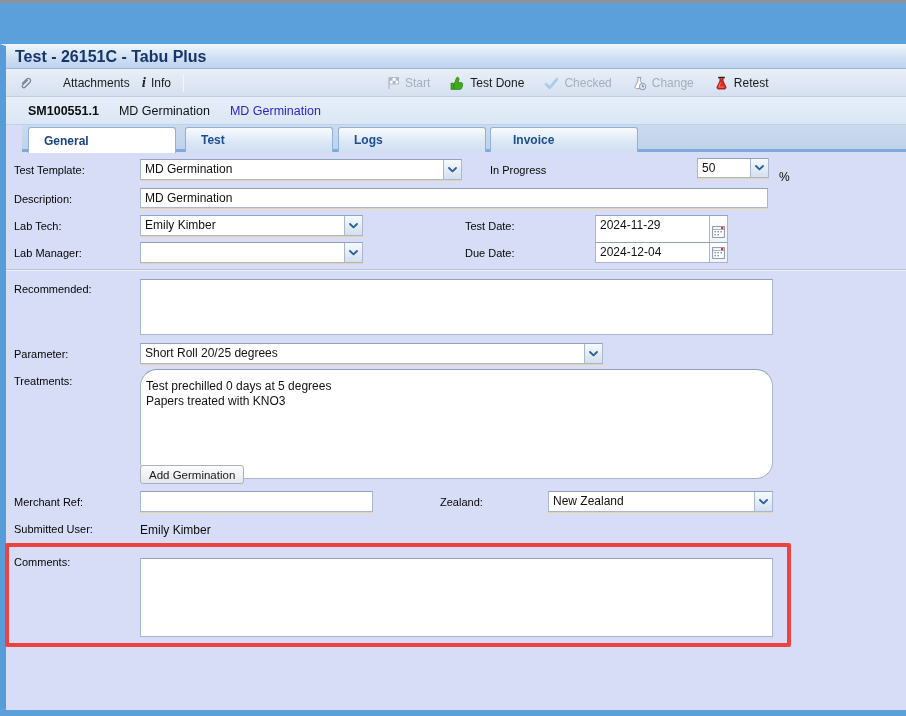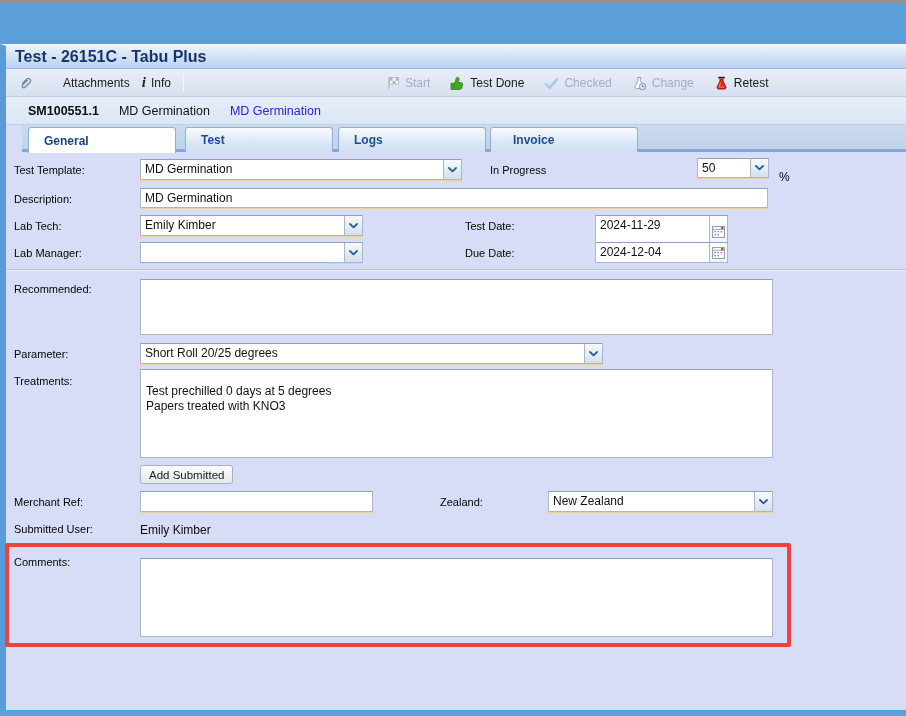--- a/index.html
+++ b/index.html
@@ -245,24 +245,24 @@
     <div class="dd" style="left:134px; top:191px; width:463px; height:21px;">
       <span class="dd-text">Short Roll 20/25 degrees</span>
       <span class="dd-btn">
         <svg width="9" height="6" viewBox="0 0 9 6">
             <path d="M1 1 L4.5 4.4 L8 1" stroke="#2c5d9b" stroke-width="1.8" fill="none" stroke-linecap="round" stroke-linejoin="round"></path>
           </svg>
       </span>
     </div>
 
     <span class="lbl" style="left:8px; top:223px;">Treatments:</span>
-    <textarea class="tarea" style="left: 134px; top: 217px; width: 633px; height: 89px; padding-top: 14px;">Test prechilled 0 days at 5 degrees
+    <textarea class="tarea" style="left: 134px; top: 217px; width: 633px; height: 110px; padding-top: 9px; border-radius: 17px;">Test prechilled 0 days at 5 degrees
 Papers treated with KNO3</textarea>
 
-    <button class="pushbtn" style="left:134px; top:313px;">Add Submitted</button>
+    <button class="pushbtn" style="left:134px; top:313px;">Add Germination</button>
 
     <span class="lbl" style="left:8px; top:344px;">Merchant Ref:</span>
     <input class="txtin" style="left: 134px; top: 339px; width: 233px; height: 21px;" value="">
 
     <span class="lbl" style="left:434px; top:344px;">Zealand:</span>
     <div class="dd" style="left:542px; top:339px; width:225px; height:21px;">
       <span class="dd-text">New Zealand</span>
       <span class="dd-btn">
         <svg width="9" height="6" viewBox="0 0 9 6">
             <path d="M1 1 L4.5 4.4 L8 1" stroke="#2c5d9b" stroke-width="1.8" fill="none" stroke-linecap="round" stroke-linejoin="round"></path>

